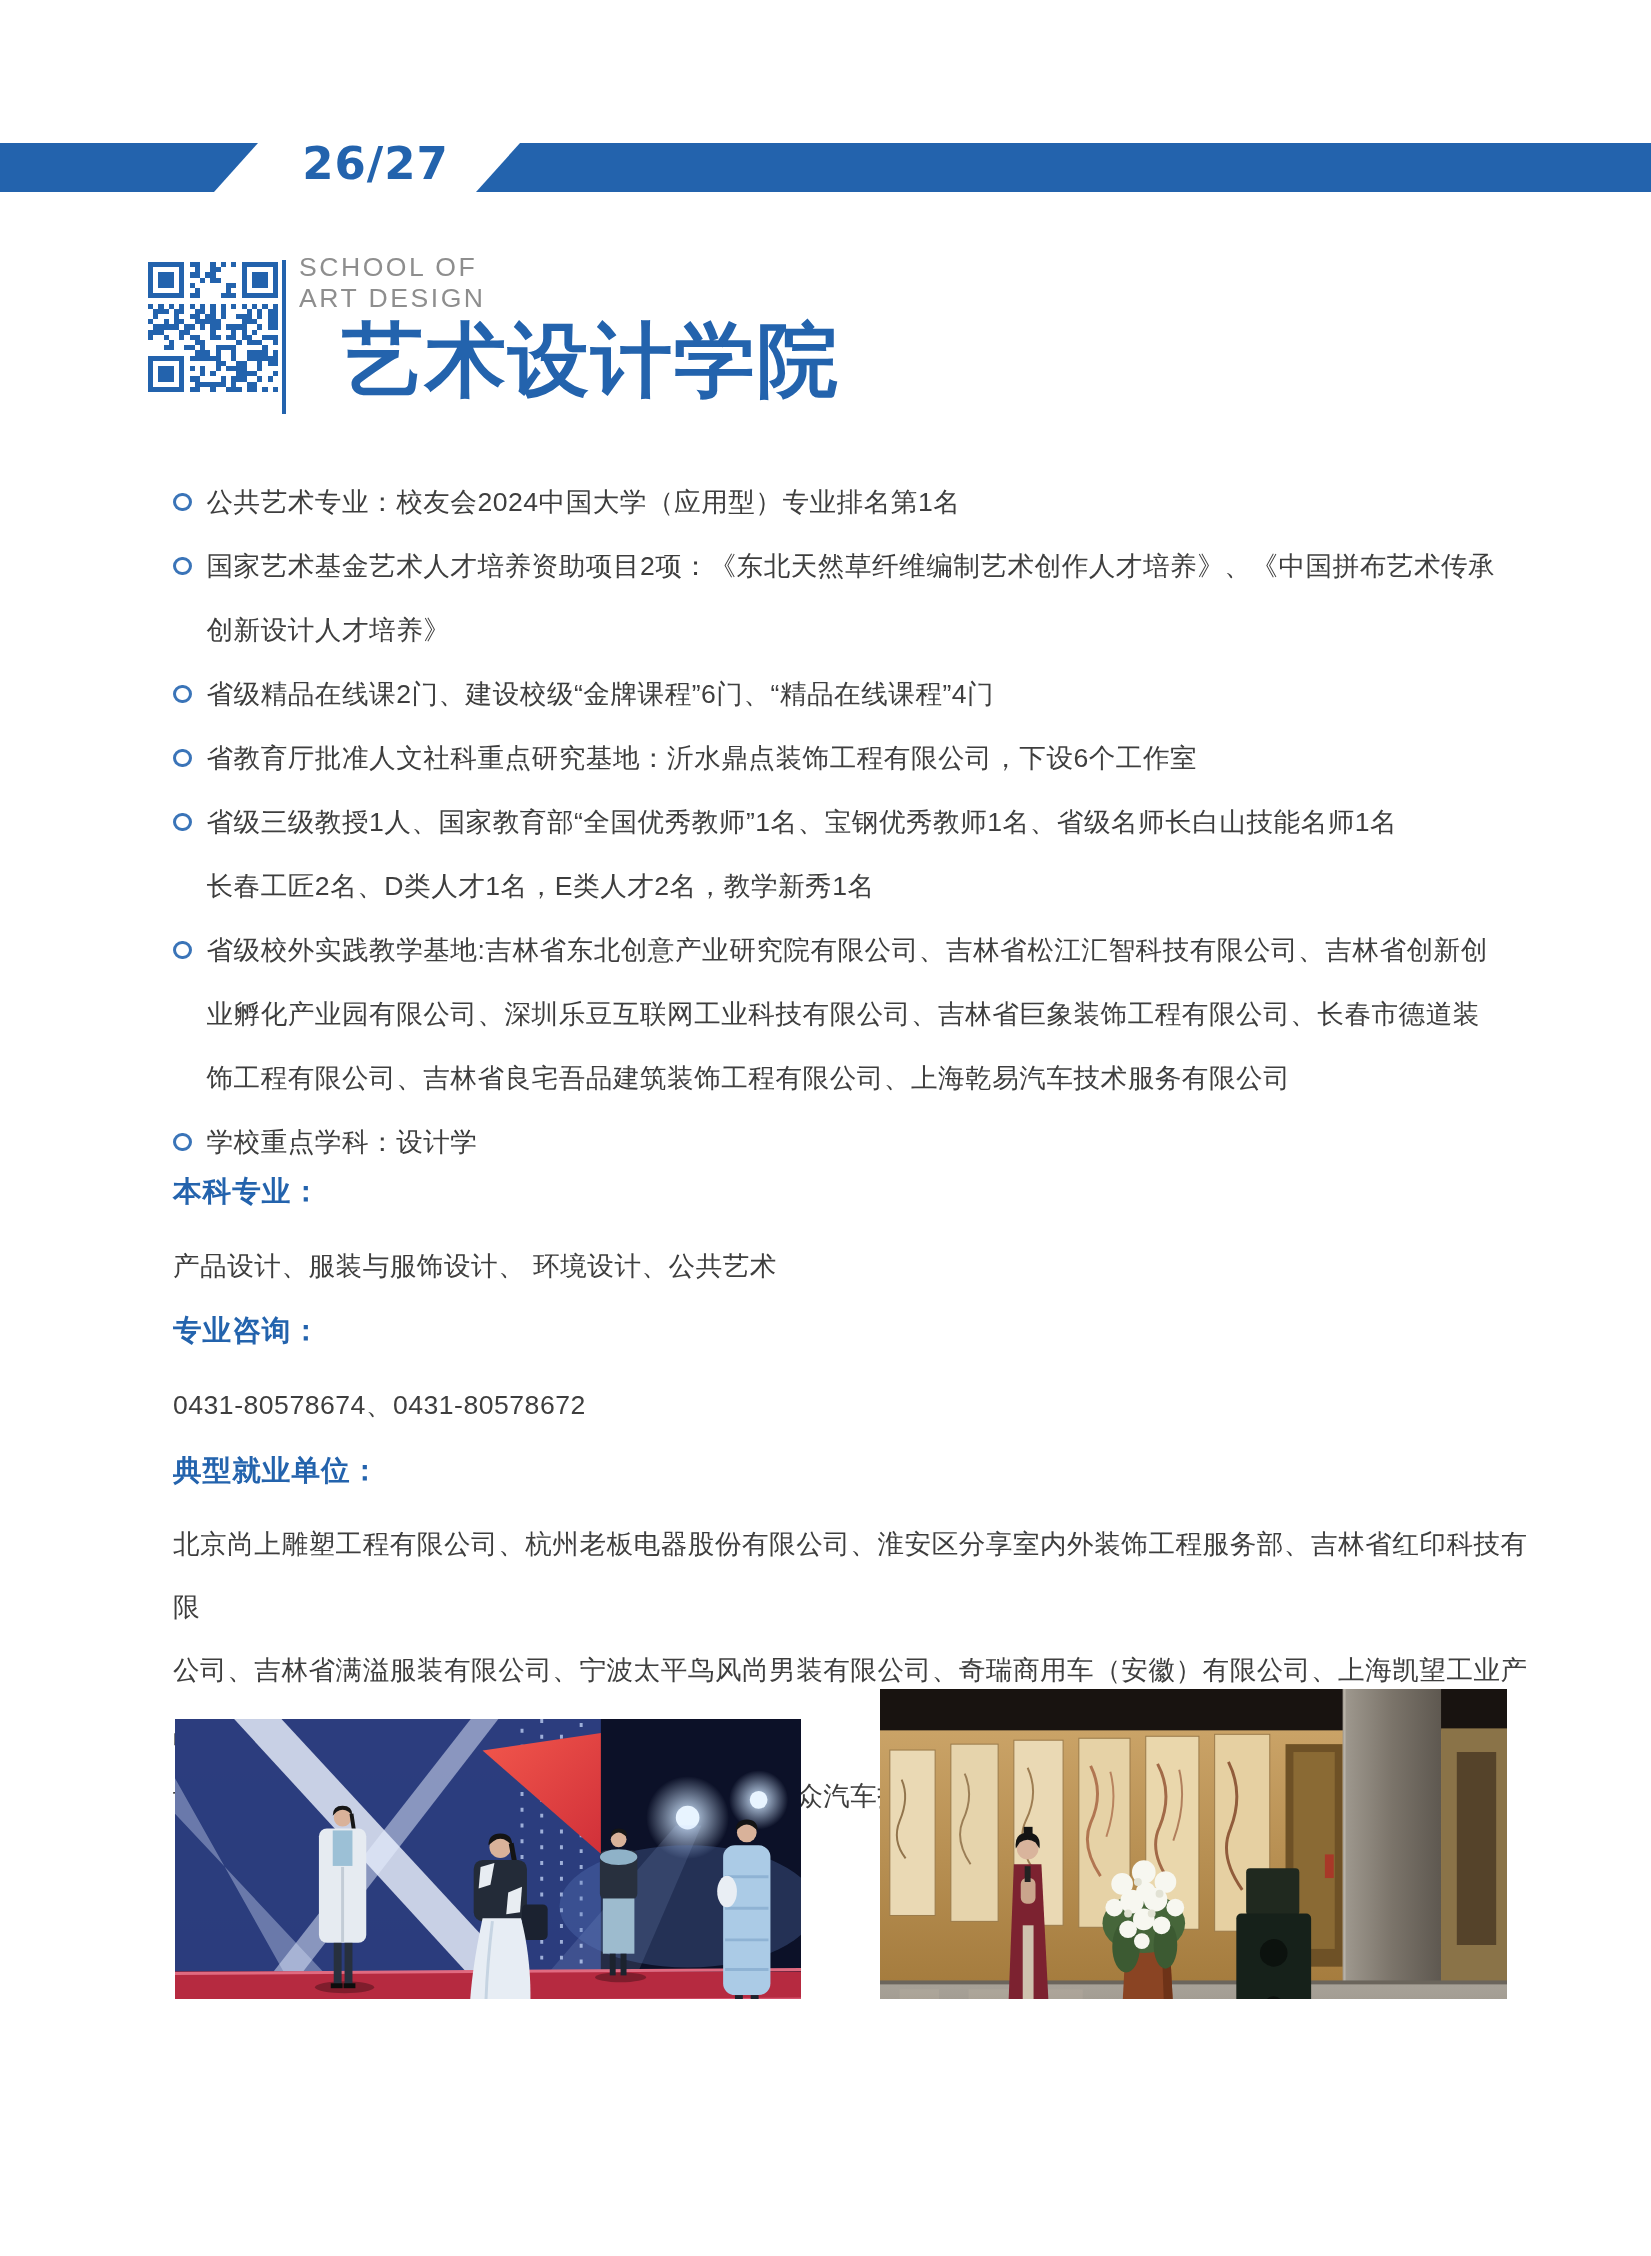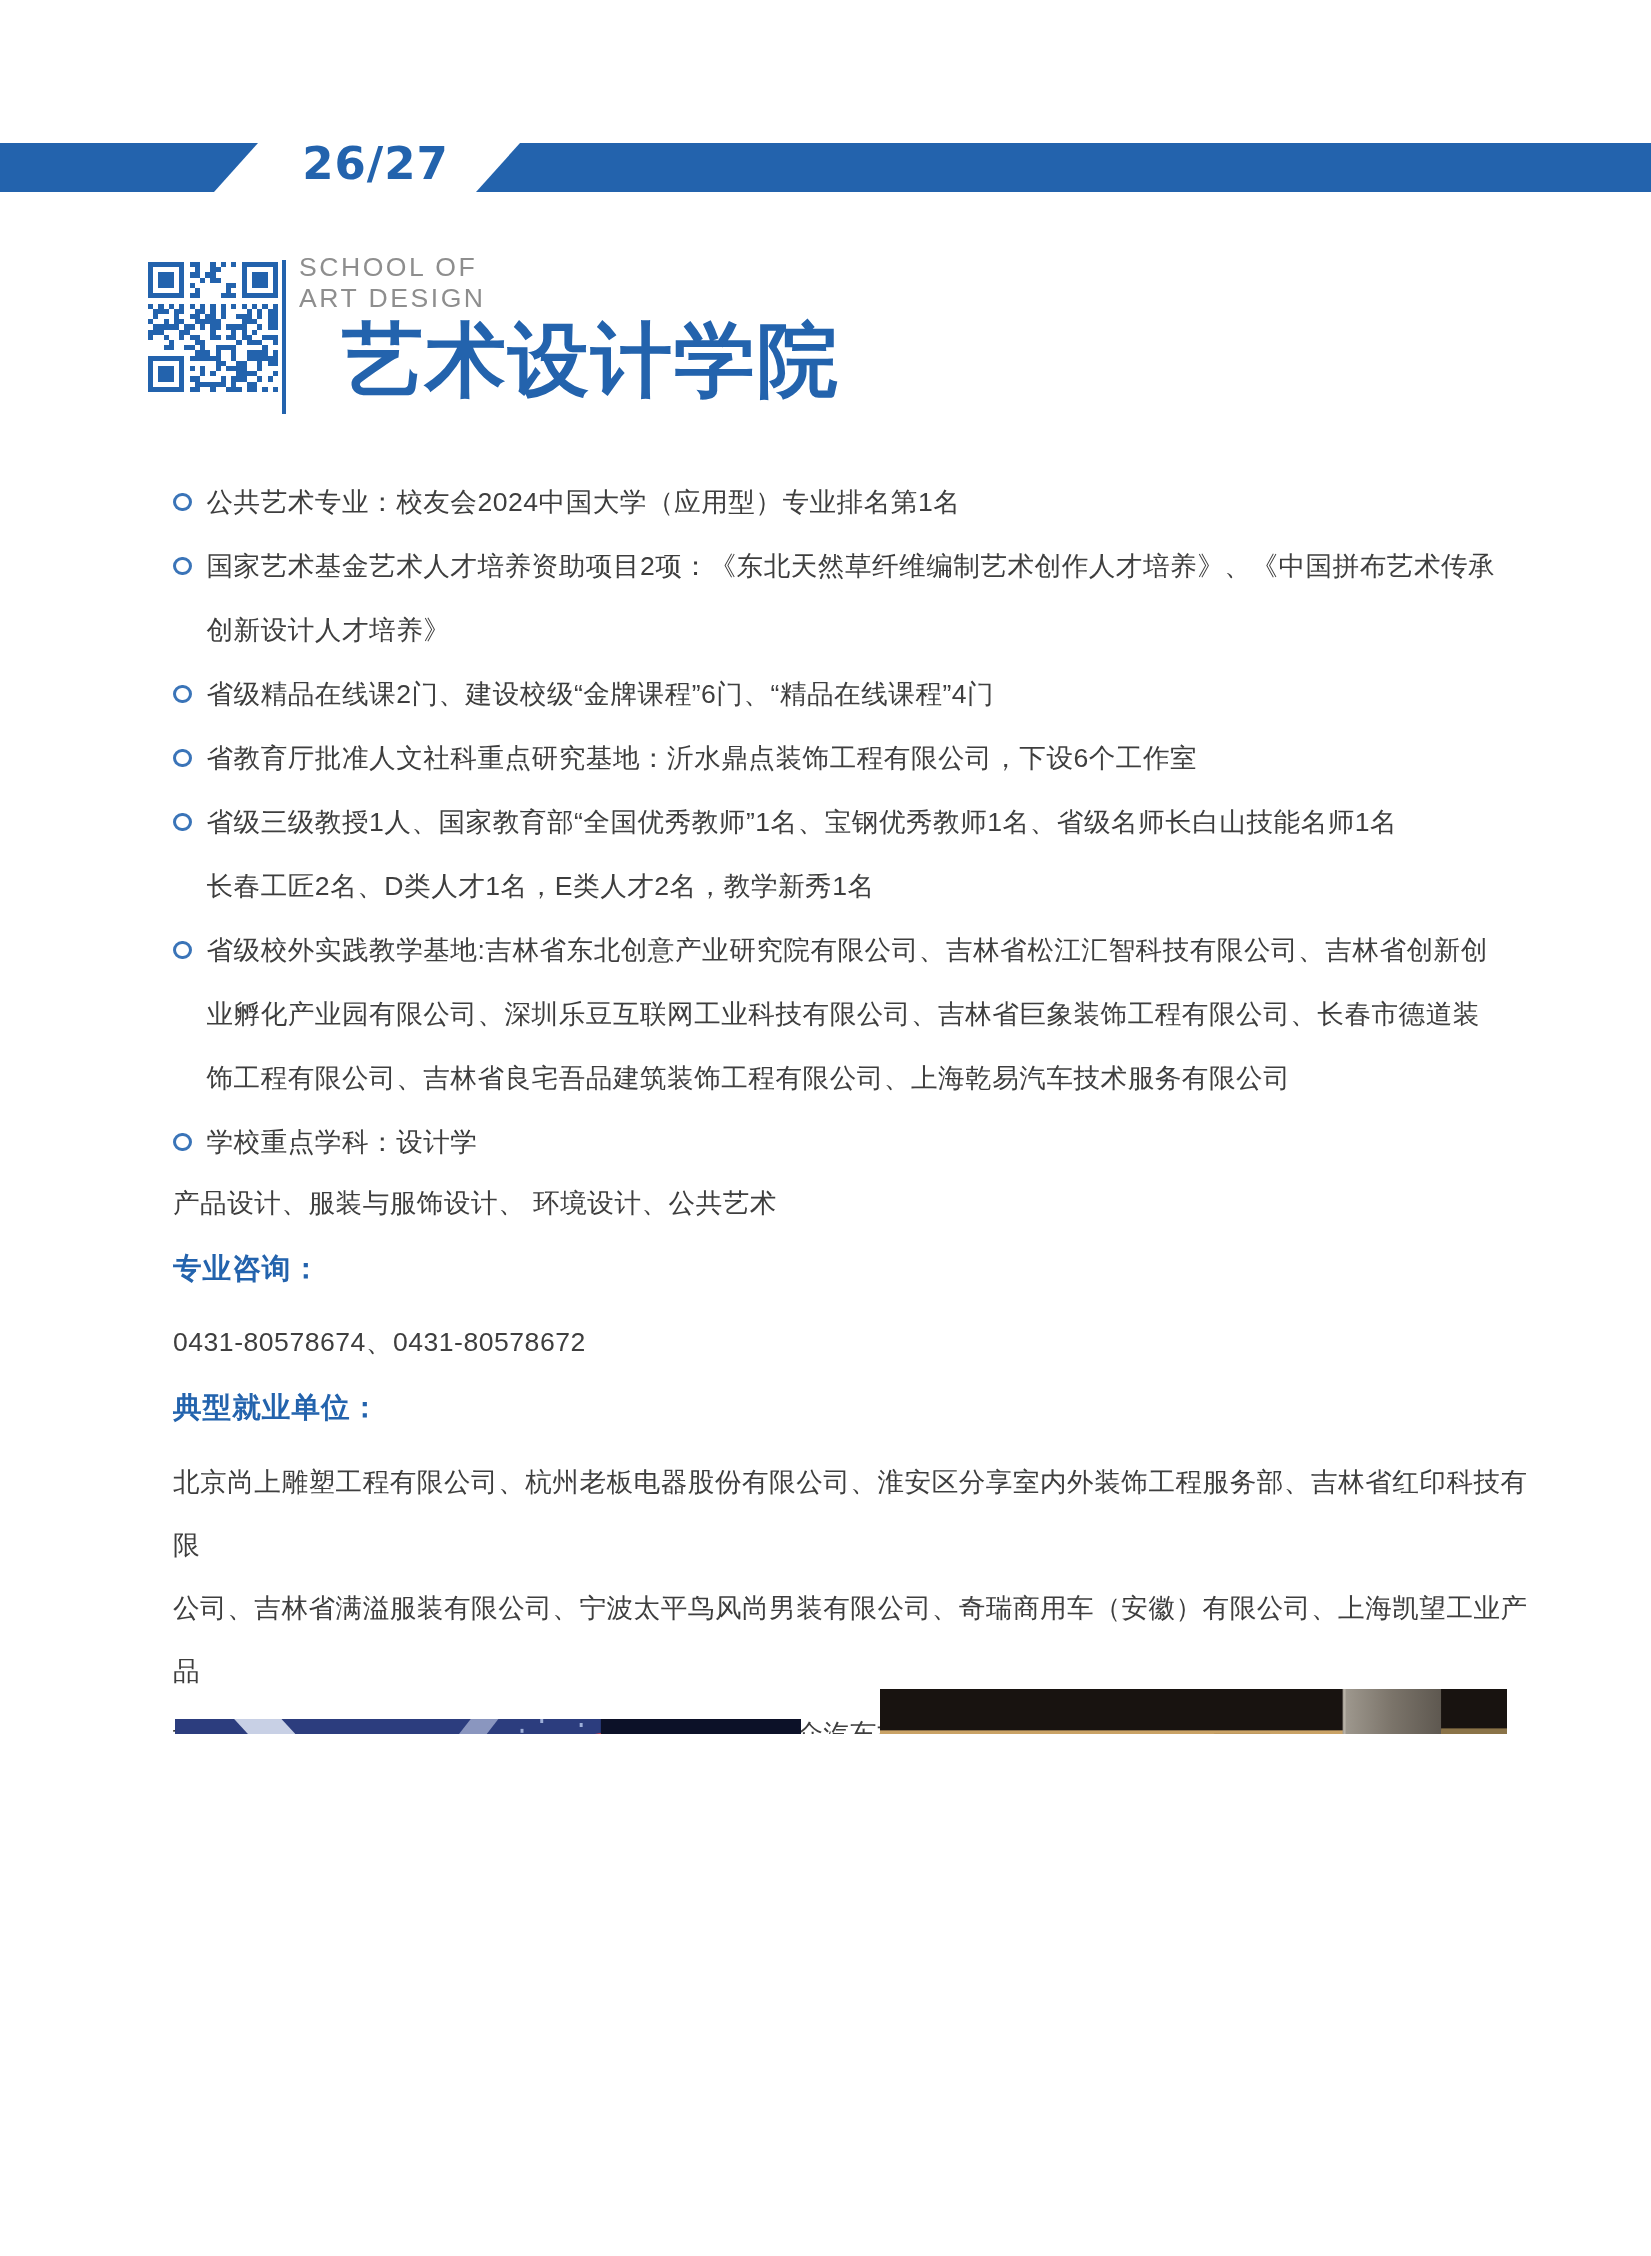--- a/index.html
+++ b/index.html
@@ -2,21 +2,21 @@
 <html style="--blue: #2363ad; --body: #3e3e3e; --gray: #8e8e8e;"><head>
 <meta charset="utf-8">
 <style>
   :root{
     --blue:#2363ad;
     --body:#3e3e3e;
     --gray:#8e8e8e;
   }
   html,body{margin:0;padding:0;background:#fff;}
   .page{
-    position:relative;width:1652px;height:1734px;background:#ffffff;overflow:hidden;
+    position:relative;width:1652px;height:1999px;background:#ffffff;overflow:hidden;
     font-family:"Liberation Sans",sans-serif;color:var(--body);
   }
   
   .band{position:absolute;top:143px;height:49px;background:var(--blue);}
   .band-left{left:0;width:258px;clip-path:polygon(0 0,100% 0,calc(100% - 44px) 100%,0 100%);}
   .band-right{left:476px;right:0;clip-path:polygon(44px 0,100% 0,100% 100%,0 100%);}
   .page-number{
     position:absolute;left:272px;top:137px;width:207px;text-align:center;
     font-family:"DejaVu Sans",sans-serif;font-size:45px;font-weight:800;
     color:var(--blue);letter-spacing:1px;
@@ -317,20 +317,21 @@
         <div class="bullet-text">省级校外实践教学基地:吉林省东北创意产业研究院有限公司、吉林省松江汇智科技有限公司、吉林省创新创<br>业孵化产业园有限公司、深圳乐豆互联网工业科技有限公司、吉林省巨象装饰工程有限公司、长春市德道装<br>饰工程有限公司、吉林省良宅吾品建筑装饰工程有限公司、上海乾易汽车技术服务有限公司</div>
       </div>
       <div class="bullet-row">
         <span class="ring"></span>
         <div class="bullet-text">学校重点学科：设计学</div>
       </div>
     </div>
 
   <div class="sections" id="sections">
       <div>
+        <div class="section-title">本科专业：</div>
         <div class="section-content">产品设计、服装与服饰设计、 环境设计、公共艺术</div>
       </div>
       <div>
         <div class="section-title">专业咨询：</div>
         <div class="section-content">0431-80578674、0431-80578672</div>
       </div>
       <div>
         <div class="section-title">典型就业单位：</div>
         <div class="section-content">北京尚上雕塑工程有限公司、杭州老板电器股份有限公司、淮安区分享室内外装饰工程服务部、吉林省红印科技有限<br>公司、吉林省满溢服装有限公司、宁波太平鸟风尚男装有限公司、奇瑞商用车（安徽）有限公司、上海凯望工业产品<br>设计有限公司、沂水鼎点装饰工程有限公司、长春一众汽车技术有限责任公司</div>
       </div>

